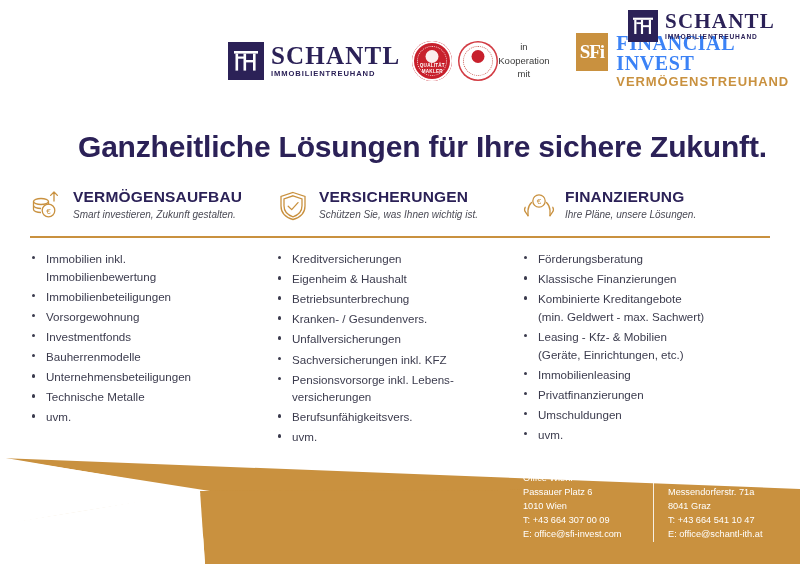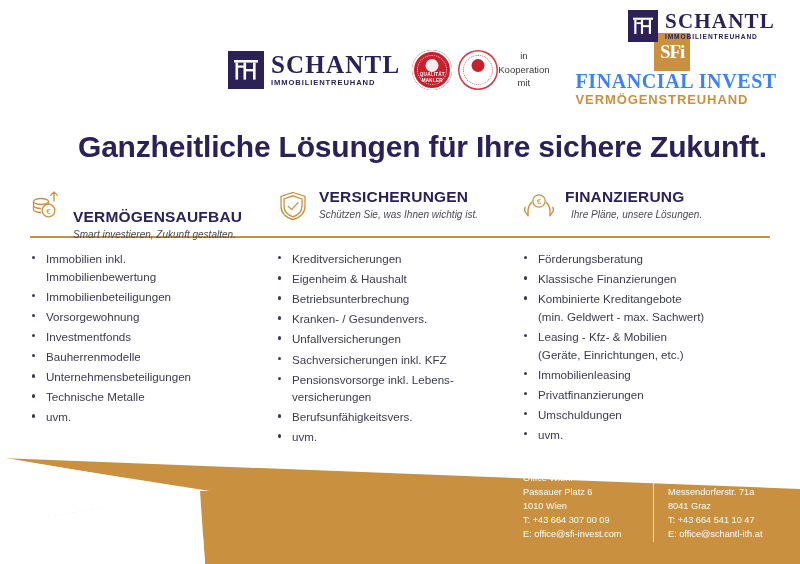--- a/index.html
+++ b/index.html
@@ -70,21 +70,21 @@
   }
   .seal.filled .seal-emb{background:#ffffff;opacity:.92;}
   .seal.outline .seal-emb{background:#c8202c;}
 
   .koop{
     margin-left:0;text-align:center;color:#3a3a3a;
     font-size:9.5px;line-height:1.45;
   }
 
   
-  .sfi-block{display:flex;align-items:center;margin-left:18px;flex-direction:column;}
+  .sfi-block{display:flex;align-items:flex-start;margin-left:26px;}
   .sfi-mark{
     width:36px;height:38px;background:#c9913f;
     display:flex;align-items:center;justify-content:center;
     color:#ffffff;font-weight:bold;font-size:19px;letter-spacing:-1px;
     font-family:"Liberation Serif", serif;
   }
   .sfi-words{margin-left:8px;line-height:1;}
   .sfi-name{
     color:#3b82f6;font-weight:bold;font-size:20px;letter-spacing:0.6px;
     font-family:"Liberation Serif", serif;
@@ -235,21 +235,21 @@
             <ellipse cx="11" cy="12.5" rx="7.5" ry="3"></ellipse>
             <path d="M3.5 12.5v4c0 1.66 3.36 3 7.5 3"></path>
             <path d="M3.5 16.5v4c0 1.66 3.36 3 7.5 3"></path>
             <path d="M18.5 12.5v3"></path>
             <circle cx="18.5" cy="21.5" r="6.3"></circle>
             <text x="18.5" y="24.6" font-size="8" fill="#c9913f" stroke="none" text-anchor="middle" font-family="Liberation Sans, sans-serif">€</text>
             <path d="M24 12 L24 3 M20.6 6.4 L24 3 L27.4 6.4" stroke-linecap="round" stroke-linejoin="round"></path>
           </svg>
         </span>
         <span>
-          <span class="col-title" style="display: block; margin-top: 20px;">VERMÖGENSAUFBAU</span>
+          <span class="col-title" style="display: block;">VERMÖGENSAUFBAU</span>
           <span class="col-sub" style="display: block;">Smart investieren, Zukunft gestalten.</span>
         </span>
       </div>
       <ul class="bullets">
         <li><span class="b-dot"></span><span>Immobilien inkl.</span><span class="cont">Immobilienbewertung</span></li>
         <li><span class="b-dot"></span><span>Immobilienbeteiligungen</span></li>
         <li><span class="b-dot"></span><span>Vorsorgewohnung</span></li>
         <li><span class="b-dot"></span><span>Investmentfonds</span></li>
         <li><span class="b-dot"></span><span>Bauherrenmodelle</span></li>
         <li><span class="b-dot"></span><span>Unternehmensbeteiligungen</span></li>
@@ -292,21 +292,21 @@
             <circle cx="17" cy="12" r="6.2"></circle>
             <text x="17" y="15.2" font-size="8" fill="#c9913f" stroke="none" text-anchor="middle" font-family="Liberation Sans, sans-serif">€</text>
             <path d="M9.5 13.5 C7.5 15.5 6.2 18 6 21.3 l0 5.4" stroke-linecap="round"></path>
             <path d="M3.2 18.2 c-.9 1.6-.7 3.6 .5 5.1 l2.3 3.4" stroke-linecap="round"></path>
             <path d="M24.5 13.5 c2 2 3.3 4.5 3.5 7.8 l0 5.4" stroke-linecap="round"></path>
             <path d="M30.8 18.2 c.9 1.6 .7 3.6-.5 5.1 l-2.3 3.4" stroke-linecap="round"></path>
           </svg>
         </span>
         <span>
           <span class="col-title" style="display: block;">FINANZIERUNG</span>
-          <span class="col-sub" style="display: block; margin-left: 6px;">Ihre Pläne, unsere Lösungen.</span>
+          <span class="col-sub" style="display: block;">Ihre Pläne, unsere Lösungen.</span>
         </span>
       </div>
       <ul class="bullets">
         <li><span class="b-dot"></span><span>Förderungsberatung</span></li>
         <li><span class="b-dot"></span><span>Klassische Finanzierungen</span></li>
         <li><span class="b-dot"></span><span>Kombinierte Kreditangebote</span><span class="cont">(min. Geldwert - max. Sachwert)</span></li>
         <li><span class="b-dot"></span><span>Leasing - Kfz- &amp; Mobilien</span><span class="cont">(Geräte, Einrichtungen, etc.)</span></li>
         <li><span class="b-dot"></span><span>Immobilienleasing</span></li>
         <li><span class="b-dot"></span><span>Privatfinanzierungen</span></li>
         <li><span class="b-dot"></span><span>Umschuldungen</span></li>

